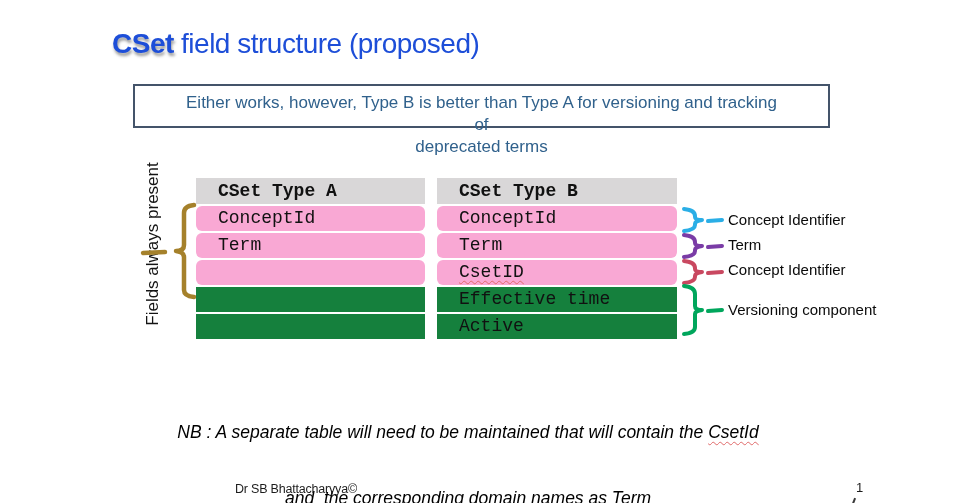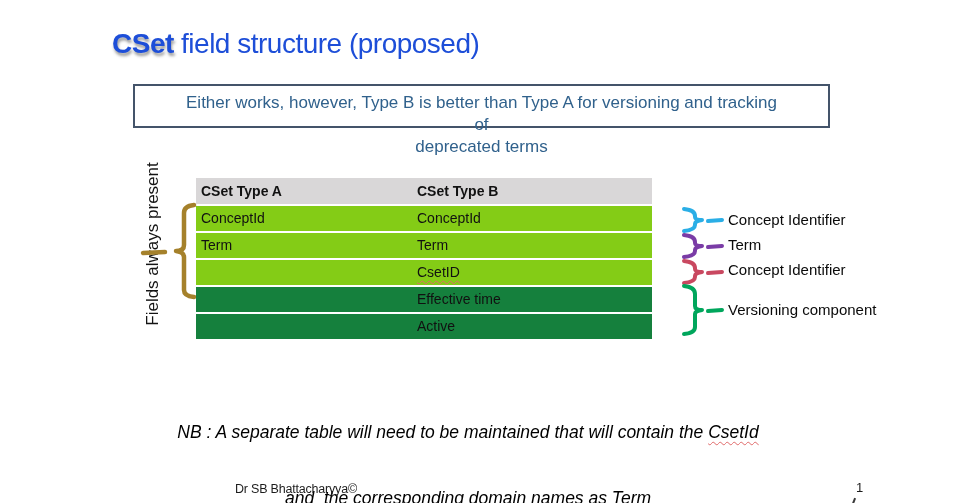--- a/index.html
+++ b/index.html
@@ -40,28 +40,28 @@
     transform: rotate(-90deg);
     font-size: 17px; color: #141414;
     text-align: center; white-space: nowrap;
   }
   
   .col {
     position: absolute; top: 178px;
     display: flex; flex-direction: column; gap: 2px;
   }
   .col-a { left: 196px; width: 229px; }
-  .col-b { left: 412px; width: 240px; }
+  .col-b { left: 437px; width: 240px; }
   .cell {
     height: 25px; line-height: 25px;
-    font-size: 14px; padding-left: 5px;
-    white-space: nowrap; overflow: visible;
+    font-size: 18px; padding-left: 22px;
+    white-space: nowrap; overflow: visible; font-family: Liberation Mono, monospace;
   }
   .cell.head { height: 26px; line-height: 26px; font-weight: 700; background: #d9d7d8; }
-  .cell.light { background: #84cc16; }
+  .cell.light { background: #f9a8d4; border-radius: 6px; }
   .cell.pink  { background: #15803d; }
   .misspell {
     text-decoration: underline;
     text-decoration-style: wavy;
     text-decoration-color: #e06a6a;
     text-decoration-thickness: 1px;
     text-underline-offset: 3px;
   }
   
   .brace { position: absolute; }

